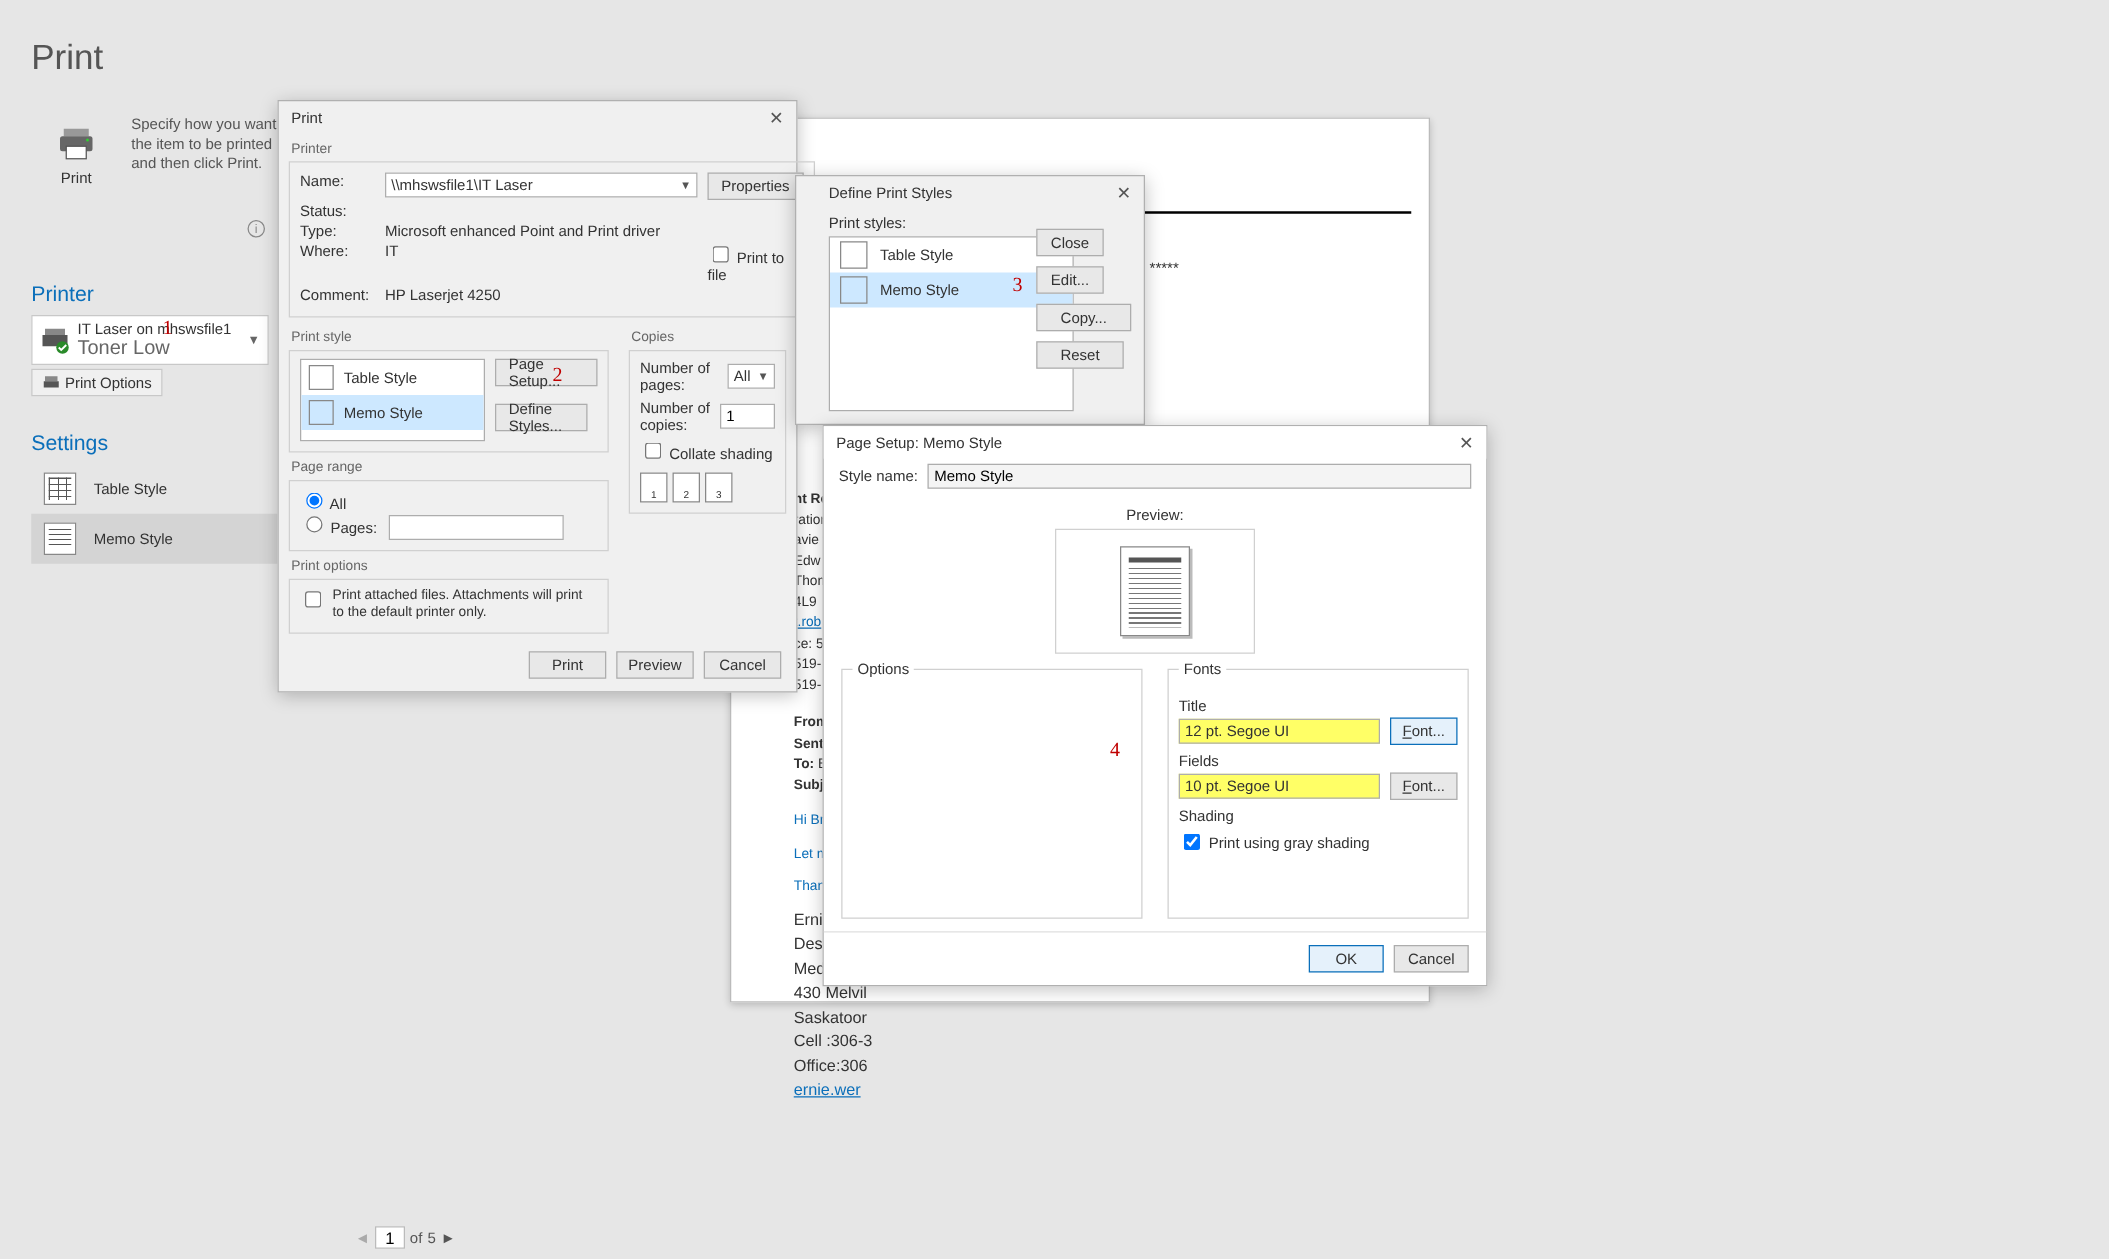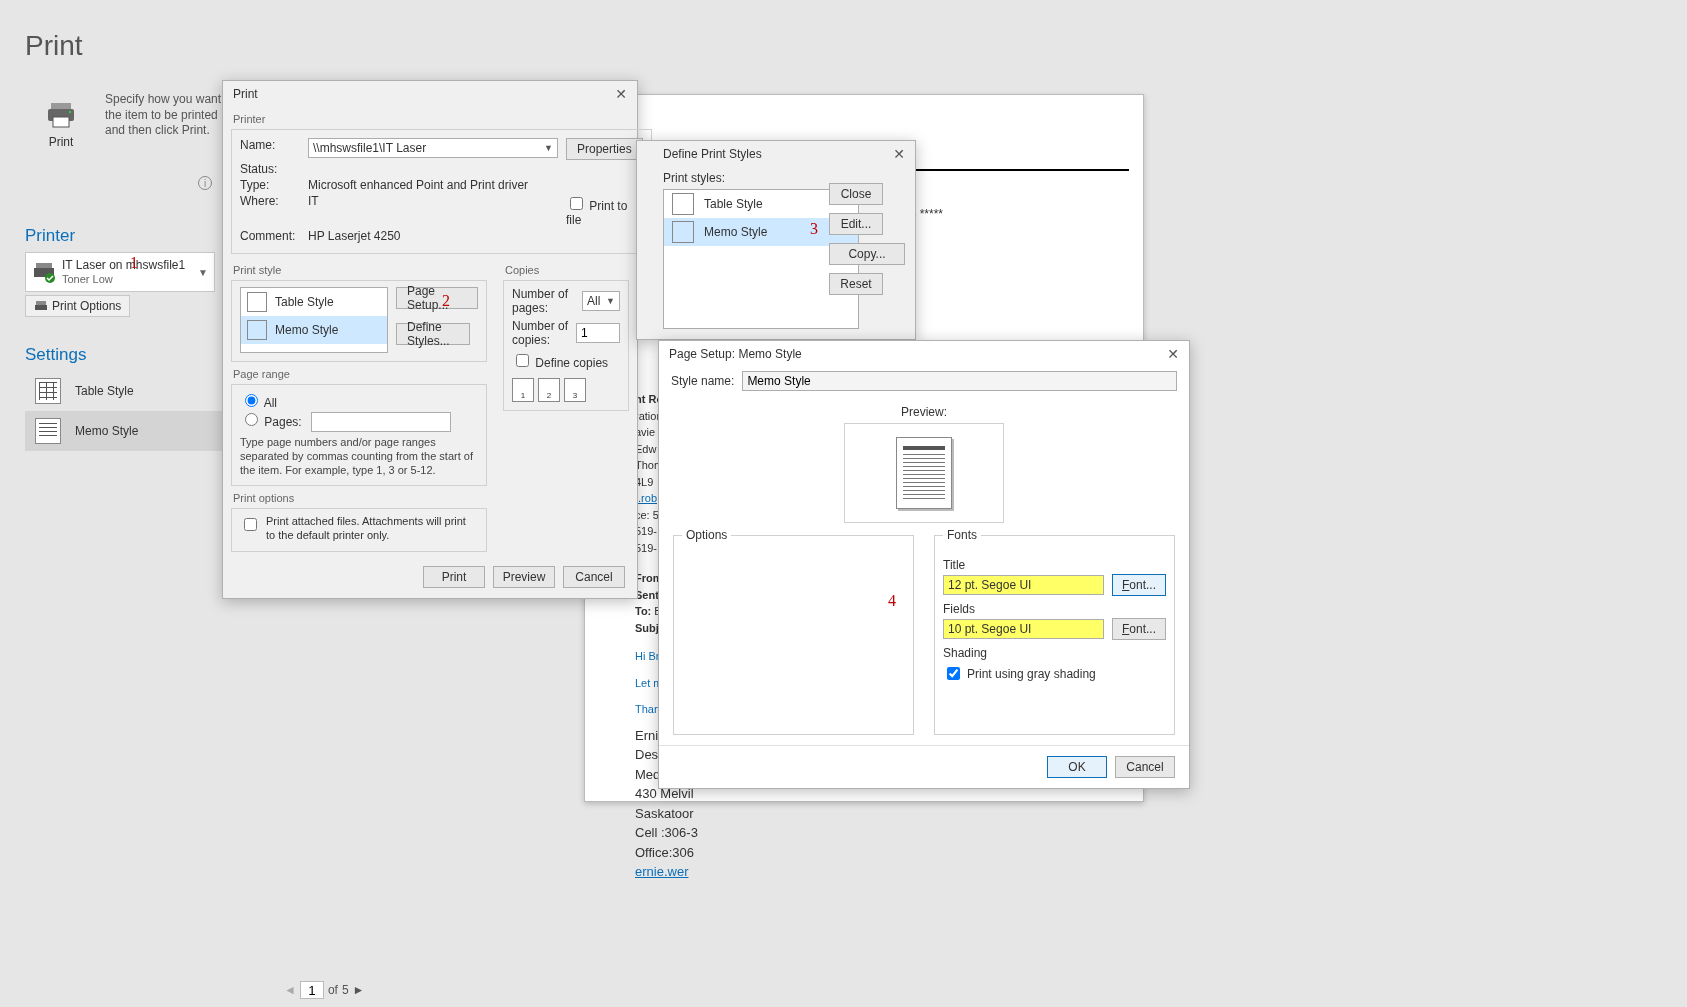--- a/index.html
+++ b/index.html
@@ -9,21 +9,21 @@
   .backstage { position:absolute; left:0; top:0; width:250px; height:1007px; padding:20px 0 0 25px; }
   .backstage h1 { font-size:28px; font-weight:300; color:#555; margin:10px 0 30px 0; }
   .print-btn { display:flex; flex-direction:column; align-items:center; width:72px; border:1px solid transparent; padding:6px; }
   .print-btn svg { width:32px; height:32px; }
   .print-btn span { margin-top:4px; }
   .desc { position:absolute; left:105px; top:92px; width:125px; line-height:1.3; color:#555; }
   .section-title { color:#0b6fba; font-size:17px; font-weight:400; margin:28px 0 6px 0; }
   .printer-row { display:flex; align-items:center; width:190px; height:40px; border:1px solid #c8c8c8; background:#fff; padding:4px 6px; }
   .printer-row .pico { width:24px; height:24px; margin-right:6px; }
   .printer-row .txt { flex:1; line-height:1.1; }
-  .printer-row .txt .small { font-size:11px; color:#666; }
+  .printer-row .txt .small { font-size:16px; color:#666; }
   .printer-row .chev { color:#666; font-size:10px; }
   .opt-btn { margin-top:3px; height:22px; border:1px solid #c8c8c8; background:#f0f0f0; padding:2px 8px; display:inline-flex; align-items:center; gap:4px;}
   
   .style-list { margin-top:6px; }
   .style-item { display:flex; align-items:center; height:40px; padding:0 10px; }
   .style-item.sel { background:#d4d4d4; }
   .style-item .sicon { width:26px; height:26px; margin-right:14px; border:1px solid #888; background:#fff; position:relative; }
   .style-item .sicon.lines::before { content:""; position:absolute; left:3px; right:3px; top:4px; bottom:4px; background:repeating-linear-gradient(#555 0 1px, transparent 1px 4px); }
   .style-item .sicon.cols::before { content:""; position:absolute; left:3px; right:3px; top:3px; bottom:3px; background:linear-gradient(90deg,#555 0 1px, transparent 1px 7px,#555 7px 8px,transparent 8px 14px,#555 14px 15px,transparent 15px 100%),repeating-linear-gradient(#555 0 1px, transparent 1px 5px);}
   
@@ -231,21 +231,20 @@
             <span class="btn" style="width:82px">Page Setup...</span>
             <span class="btn" style="width:74px">Define Styles...</span>
           </div>
         </div>
       </fieldset>
       <div class="fsection">Page range</div>
       <fieldset>
         <label><input type="radio" checked="" style=""> <span>All</span></label><br>
         <label><input type="radio" style=""> <span>Pages:</span></label>
         <input class="text-in" style="width: 140px; margin-left: 6px;"><br>
-        <div style="font-size:11px;color:#444;margin-top:4px;line-height:1.25">Type page numbers and/or page ranges separated by commas counting from the start of the item.  For example, type 1, 3 or 5-12.</div>
       </fieldset>
       <div class="fsection">Print options</div>
       <fieldset>
         <label style="display:flex;gap:6px;align-items:flex-start">
             <input type="checkbox" style="">
             <span style="font-size:11px;line-height:1.25">Print attached files.  Attachments will print to the default printer only.</span>
           </label>
       </fieldset>
     </div>
     <div style="width:160px">
@@ -255,21 +254,21 @@
           <label>Number of pages:</label>
           <div class="combo" style="width:48px">
               <span>All</span>
               <span class="tri">▼</span>
             </div>
         </div>
         <div style="display:flex;justify-content:space-between;align-items:center;margin-bottom:4px">
           <label>Number of copies:</label>
           <input class="text-in" style="width: 44px;" value="1">
         </div>
-        <label><input type="checkbox" style=""> <span>Define copies</span></label>
+        <label><input type="checkbox" style=""> <span>Collate shading</span></label>
         <div class="collate">
           <div class="pg">
               <span>1</span>
             </div>
           <div class="pg">
               <span>2</span>
             </div>
           <div class="pg">
               <span>3</span>
             </div>
@@ -299,21 +298,21 @@
       </div>
     <div class="row sel">
         <span class="sicon lines" style="width:22px;height:22px;display:inline-block;border:1px solid #888"></span>
         <span>Memo Style</span>
       </div>
   </div>
   <div class="btns">
     <span class="btn" style="width:54px">Close</span>
     <span class="btn" style="width:54px">Edit...</span>
     <span class="btn" style="width:76px">Copy...</span>
-    <span class="btn" style="width:54px">Reset</span>
+    <span class="btn" style="width:70px">Reset</span>
   </div>
 </div>
 <span class="annot" style="left:810px; top:220px;">3</span>
 
 <div id="dlg-setup" class="dlg">
   <div class="titlebar">
     <span>Page Setup: Memo Style</span>
     <span class="close">✕</span>
   </div>
   <div class="row1">

